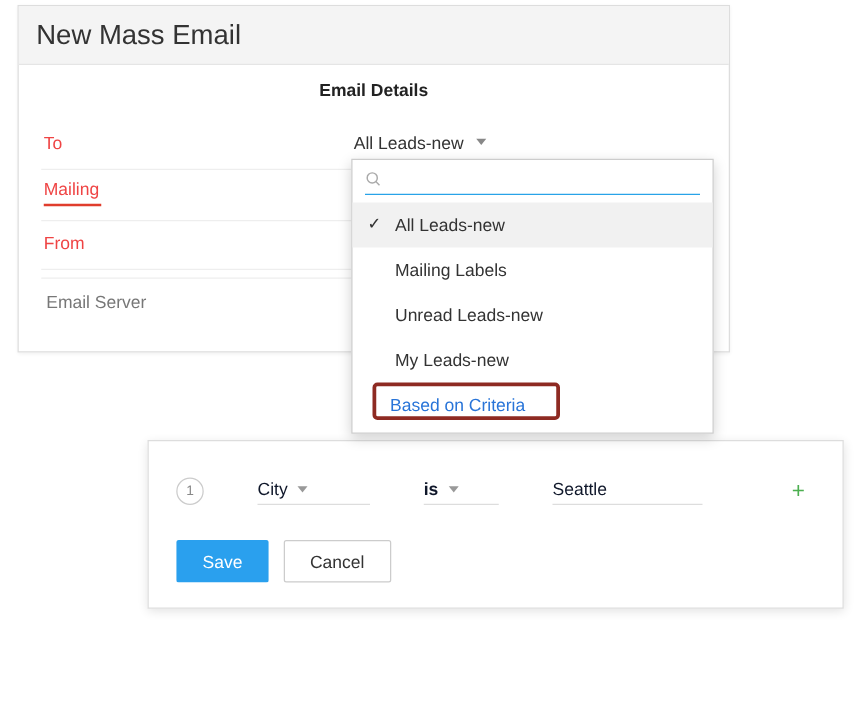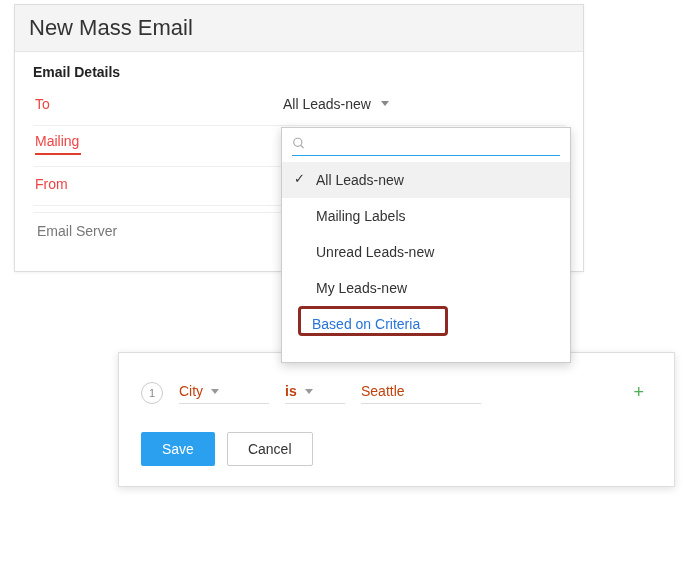--- a/index.html
+++ b/index.html
@@ -32,21 +32,22 @@
       color: #333;
     }
     .panel1-body {
       padding: 12px 18px 26px;
       position: relative;
     }
     .section-title {
       font-weight: 700;
       font-size: 14px;
       color: #222;
-      margin-bottom: 6px;
+      margin-bottom: 16px;
+      text-align: center;
     }
     .row {
       display: flex;
       align-items: center;
       min-height: 40px;
       border-bottom: 1px solid #eee;
       padding: 4px 0 8px;
     }
     .row:last-of-type { border-bottom: none; }
     .row-label {
@@ -136,21 +137,21 @@
     .dd-item.selected::before {
       content: "✓";
       position: absolute;
       left: 12px;
       top: 9px;
       color: #333;
       font-size: 13px;
     }
     .dd-criteria-wrap {
       position: relative;
-      padding: 6px 10px 26px 22px;
+      padding: 6px 10px 10px 22px;
     }
     .dd-criteria {
       color: #2874d8;
       font-size: 14px;
       cursor: pointer;
       padding: 4px 8px;
       display: inline-block;
     }
     .criteria-highlight {
       position: absolute;
@@ -199,21 +200,22 @@
       font-size: 11px;
       color: #888;
     }
     .crit-field {
       display: flex;
       align-items: center;
       gap: 4px;
       border-bottom: 1px solid #ddd;
       padding: 2px 0 4px;
       font-size: 14px;
-      color: #c2410c;
+      color: #0f172a;
+      margin-left: 27px;
     }
     .crit-field.city { width: 90px; }
     .crit-field.op { width: 60px; font-weight: bold; }
     .crit-field.val { width: 120px; border-bottom: 1px solid #ddd; }
     .crit-field .caret { border-top-color: #999; }
     .plus-btn {
       margin-left: auto;
       color: #4caf50;
       font-size: 18px;
       font-weight: 300;

